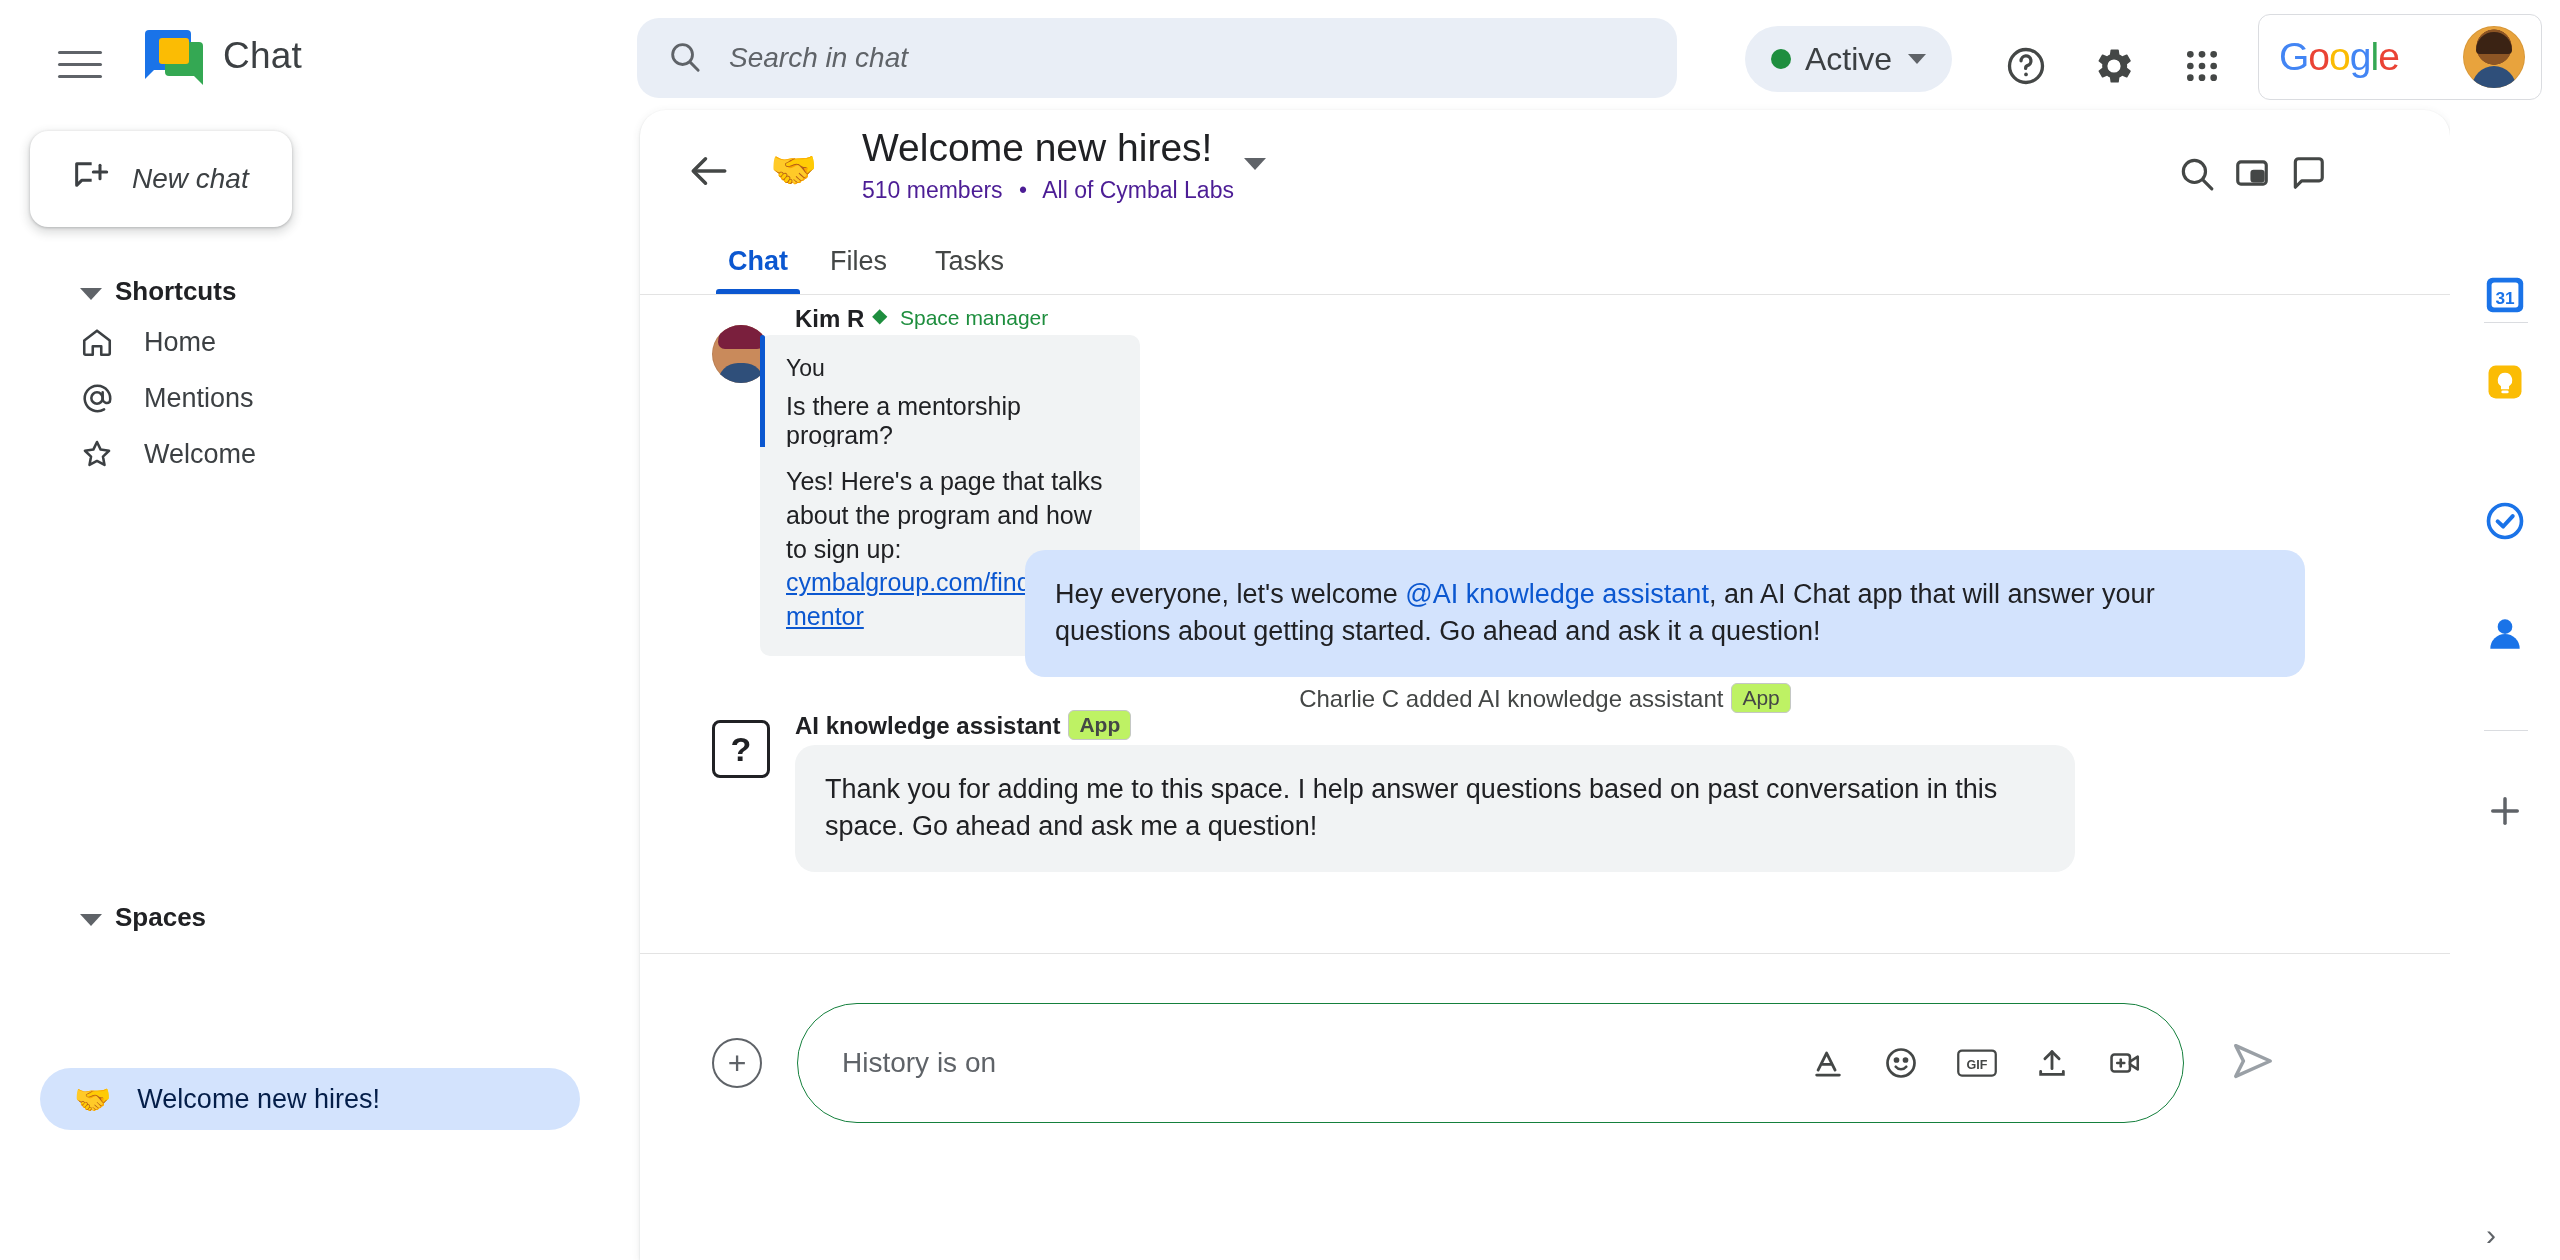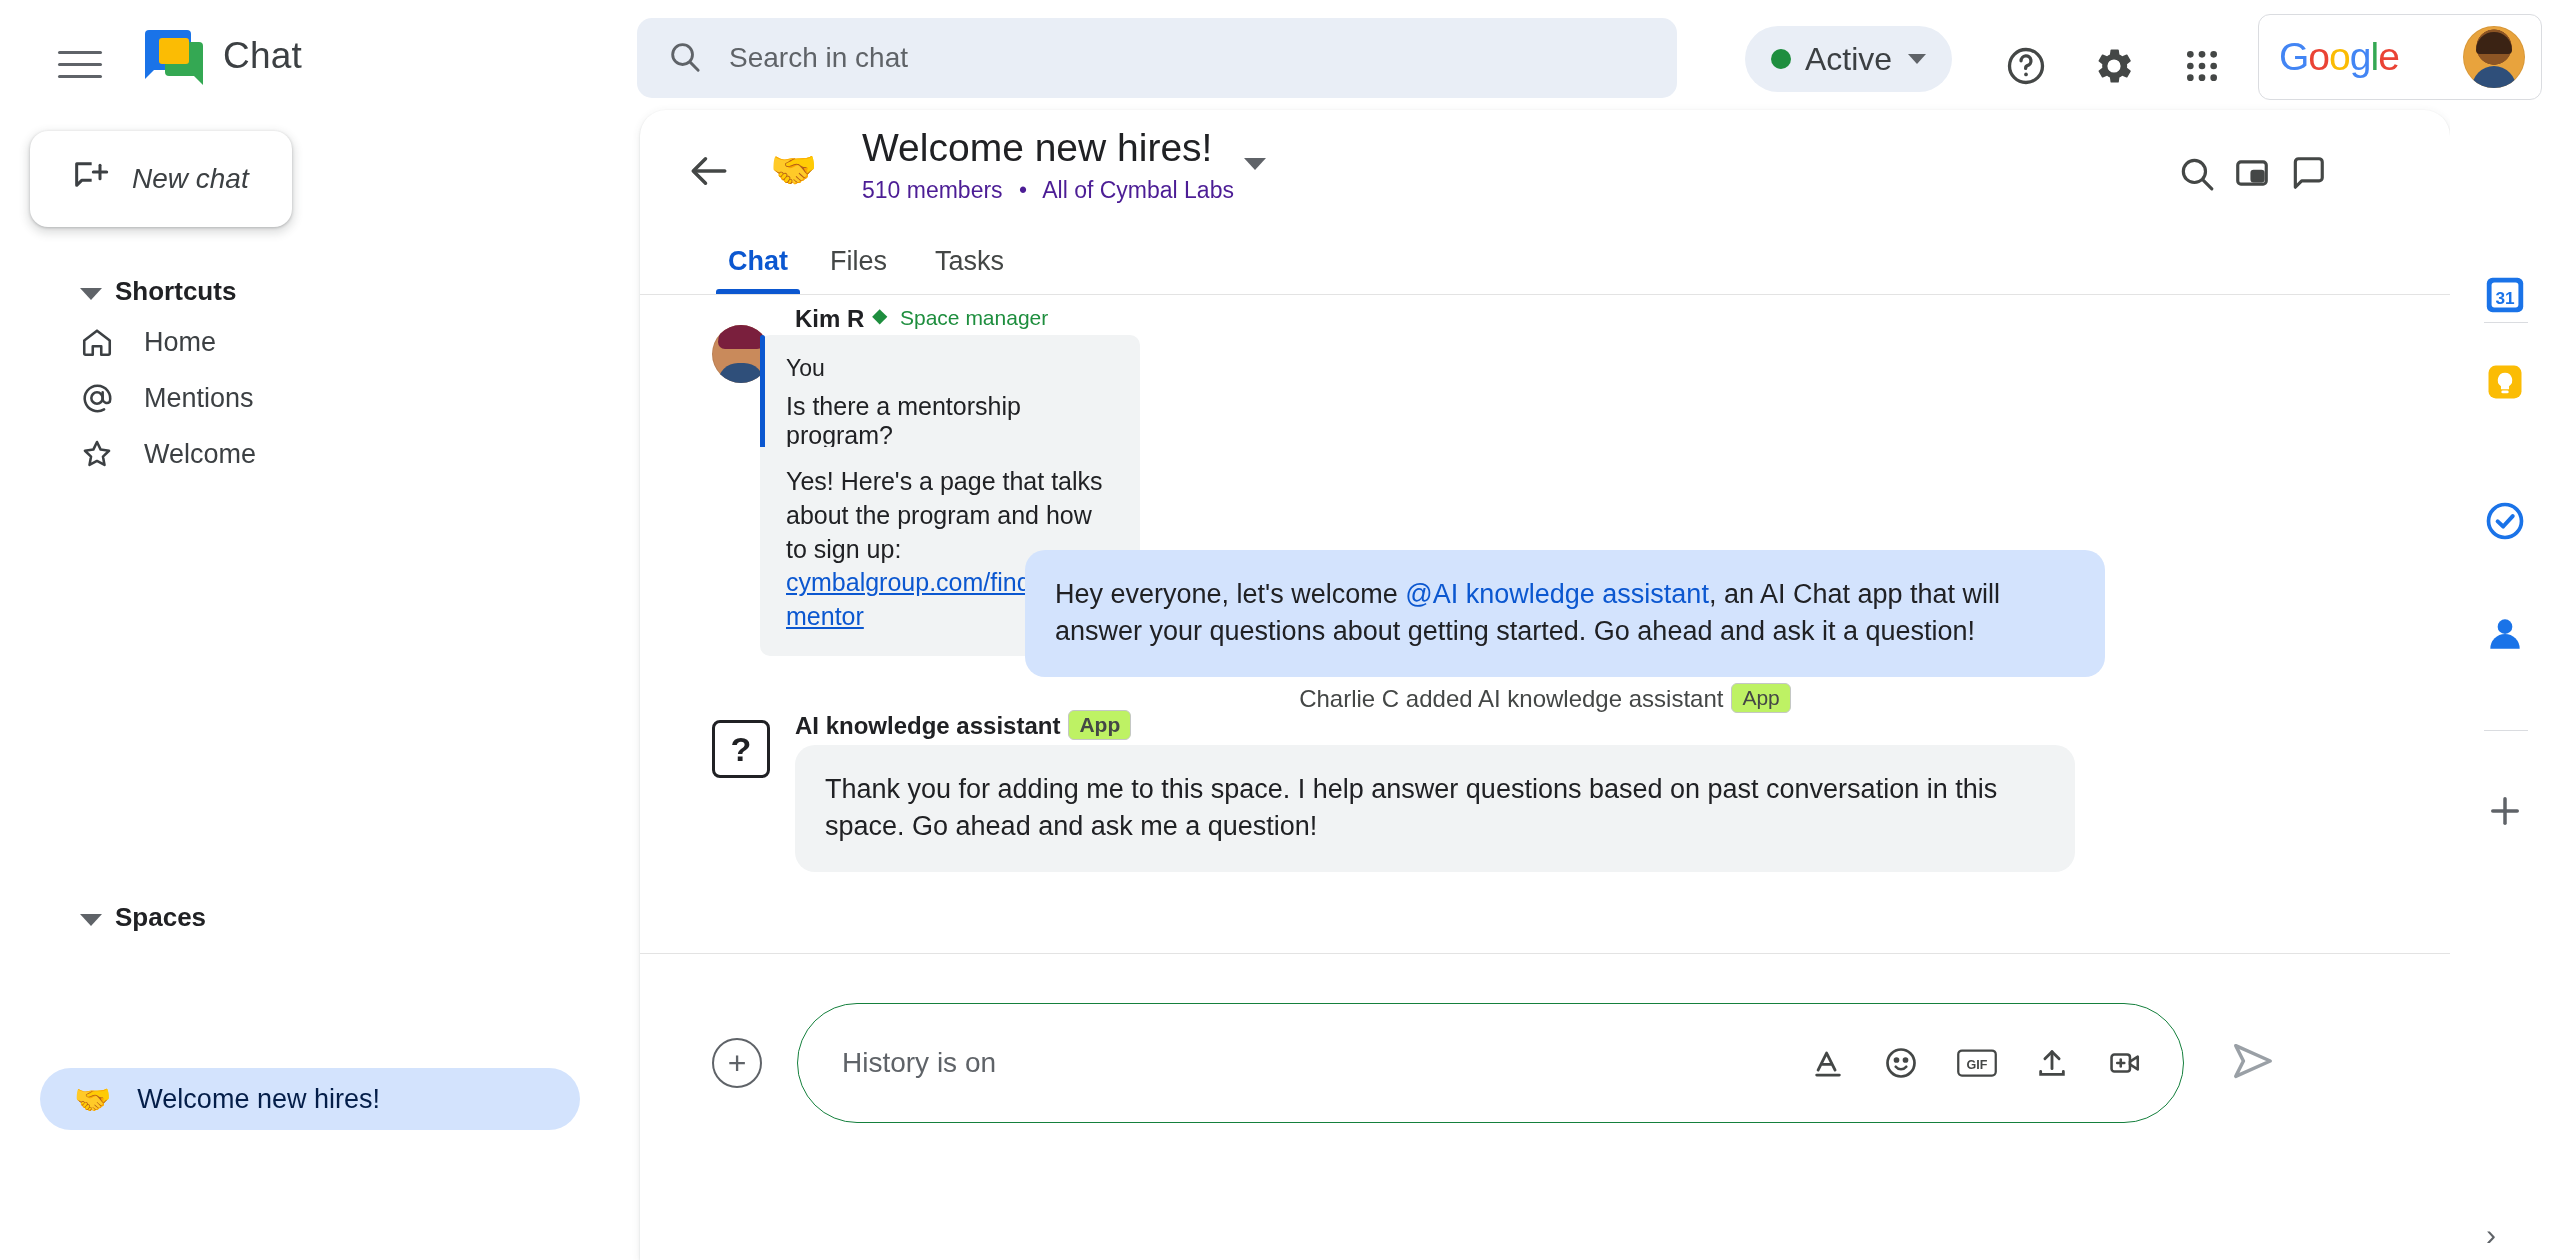--- a/index.html
+++ b/index.html
@@ -47,23 +47,24 @@
     border-right: 10px solid #34a853; border-bottom: 10px solid transparent;
   }
   .chat-logo .b3 {
     position: absolute; left: 14px; top: 8px; width: 30px; height: 26px;
     background: #fbbc04; border-radius: 3px;
   }
   .brand-name { font-size: 37px; color: #3c4043; letter-spacing: .2px; }
 
   .searchbar {
     position: absolute; left: 637px; top: 18px; width: 1040px; height: 80px;
-    background: #e9eef6; border-radius: 15px;
+    background: #e9eef6; border-radius: 22px;
     display: flex; align-items: center; padding: 0 30px; gap: 28px;
     cursor: text;
+    font-style: italic;
   }
   .searchbar .ph { font-size: 28px; color: #5f6368; }
 
   .active-chip {
     position: absolute; left: 1745px; top: 26px; height: 66px;
     background: #e9eef6; border-radius: 33px;
     display: flex; align-items: center; gap: 14px; padding: 0 26px;
     cursor: pointer;
   }
   .dot { width: 20px; height: 20px; border-radius: 50%; background: #1e8e3e; }
@@ -196,21 +197,21 @@
   .q-text { font-size: 25px; color:#202124; }
 
   .reply-bubble {
     position: absolute; left: 120px; top: 152px; width: 380px; background: #f1f3f4;
     border-radius: 0 0 10px 10px; padding: 18px 24px 22px 26px;
   }
   .reply-bubble .t { font-size: 25px; color:#202124; line-height: 1.35; }
   .reply-bubble a { color:#0b57d0; text-decoration: underline; }
 
   .blue-bubble {
-    position: absolute; left: 385px; top: 255px; width: 1080px; background: #d3e3fd;
+    position: absolute; left: 385px; top: 255px; width: 1280px; background: #d3e3fd;
     border-radius: 20px; padding: 26px 30px; font-size: 27px; color: #202124; line-height: 1.38;
   }
   .blue-bubble .mention { color: #0b57d0; }
 
   .sys-line {
     position: absolute; left: 0; top: 388px; width: 1810px; text-align: center;
     font-size: 24px; color: #444746;
   }
   .apptag {
     display: inline-block; border: 1px solid #c4c7c5; border-radius: 6px;

